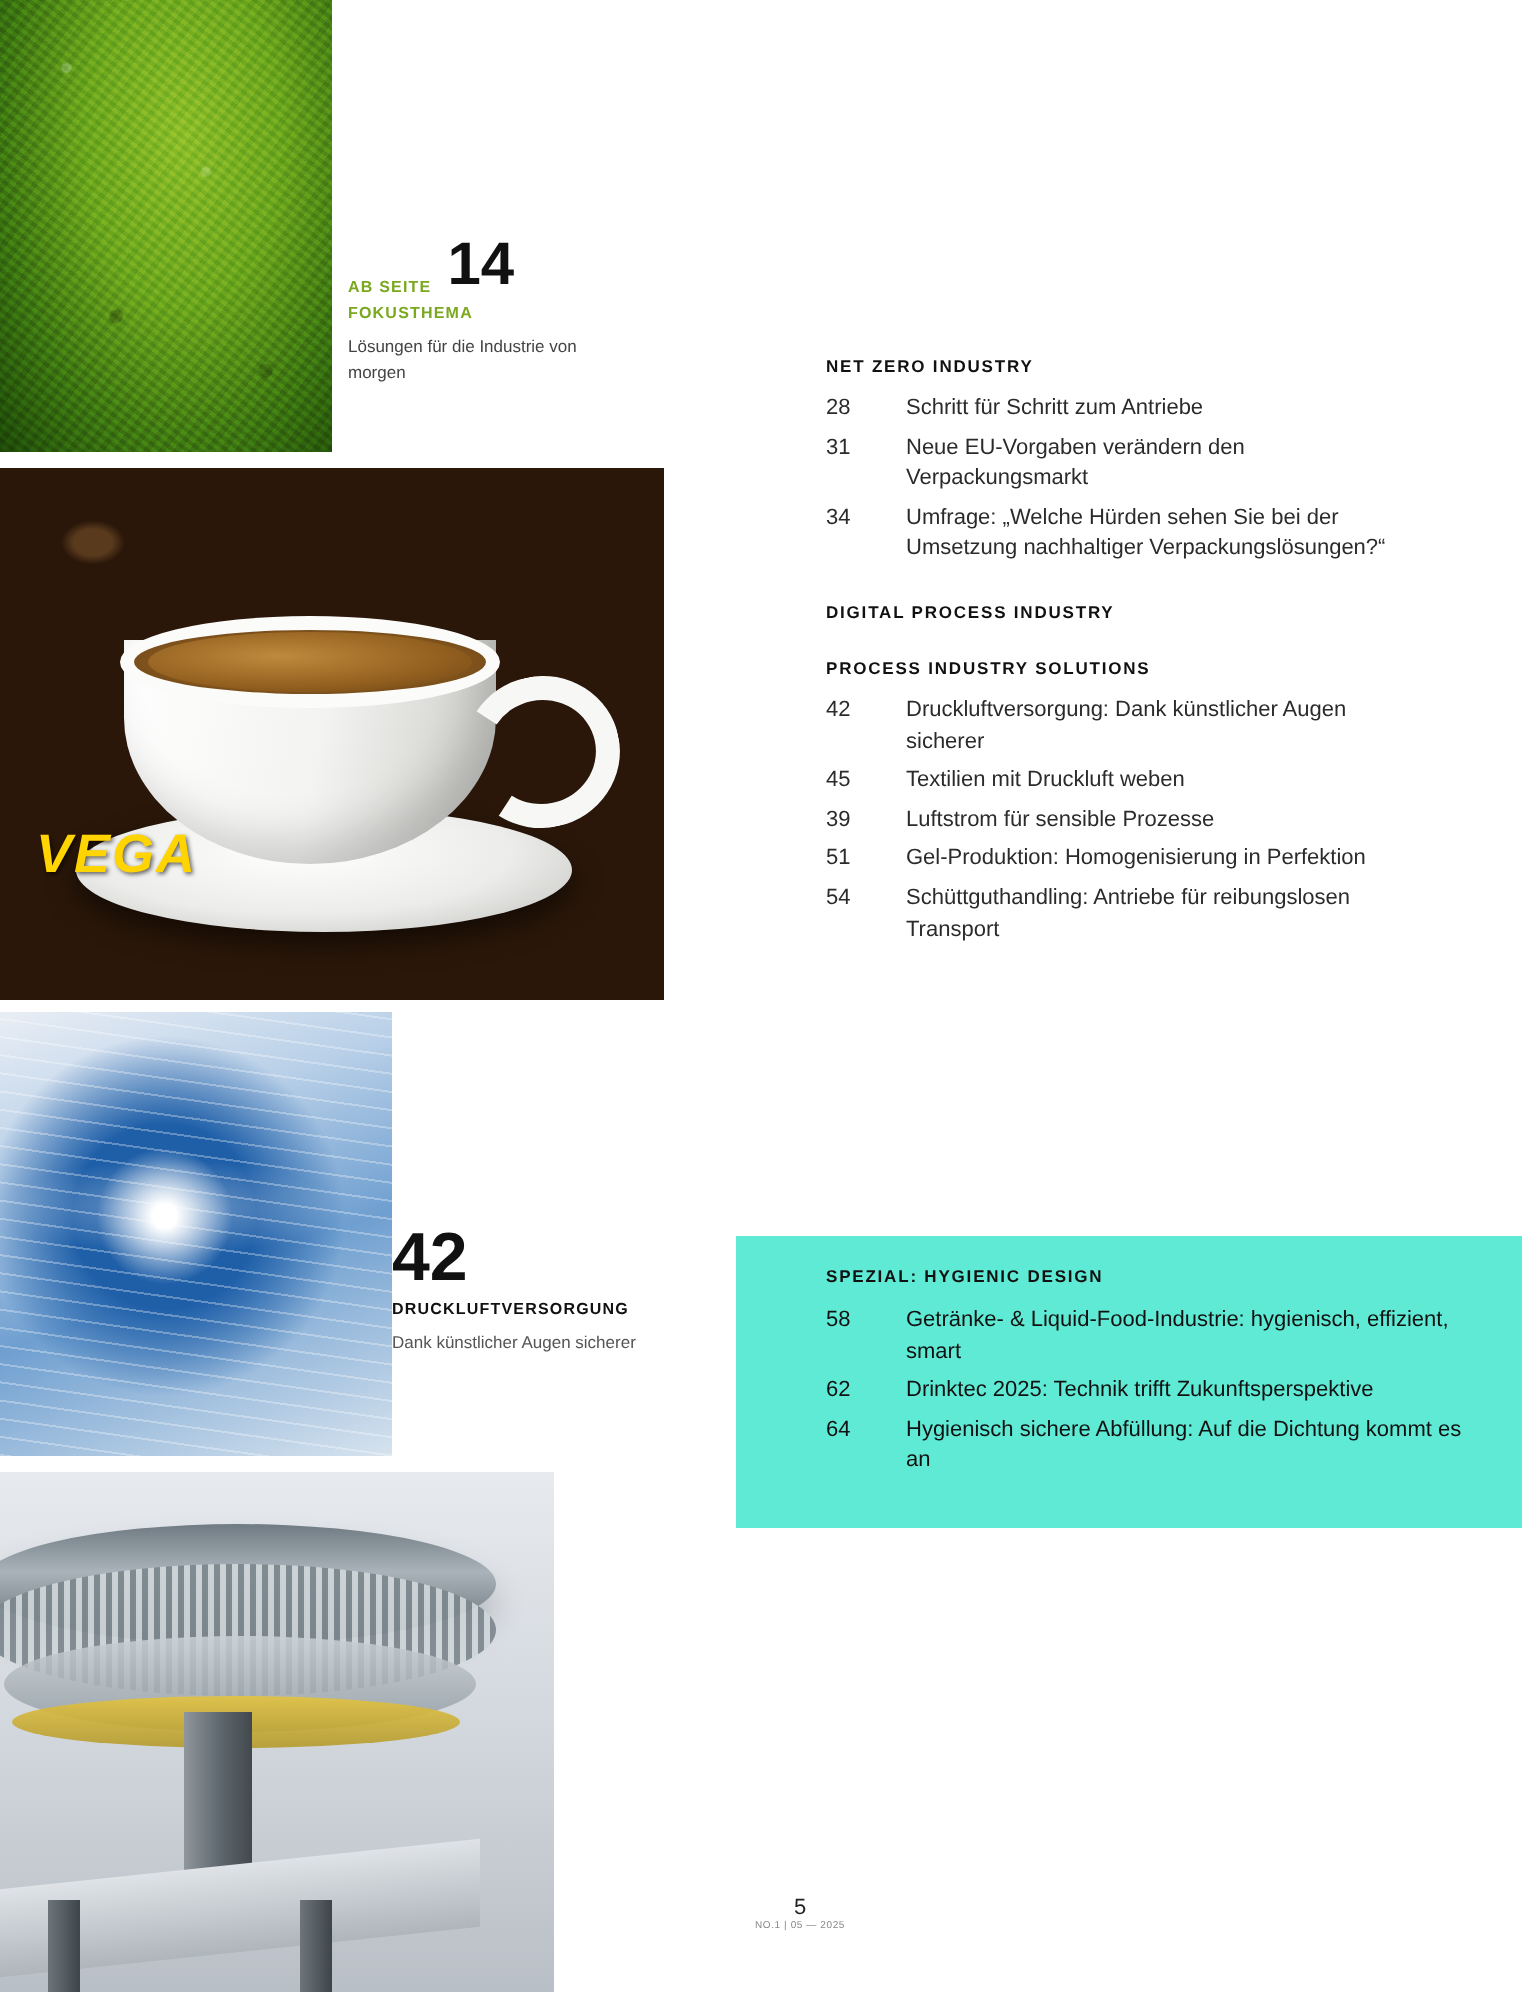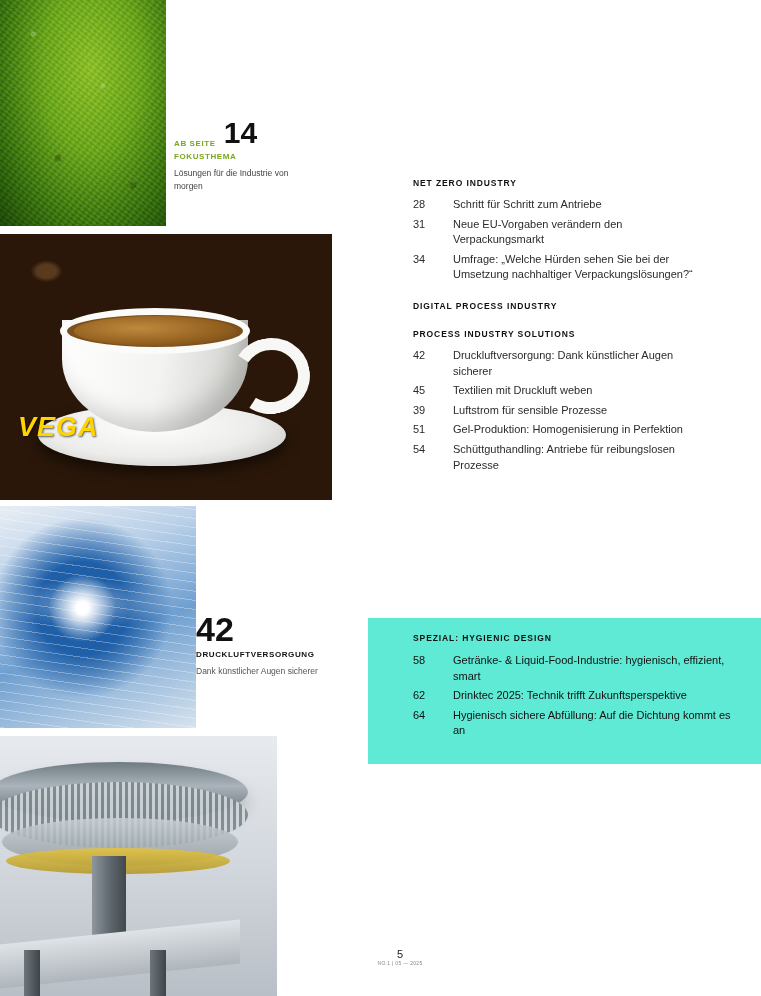--- a/index.html
+++ b/index.html
@@ -430,21 +430,21 @@
     <div class="toc-item">
       <span class="toc-page">39</span>
       <span class="toc-title">Luftstrom für sensible Prozesse</span>
     </div>
     <div class="toc-item">
       <span class="toc-page">51</span>
       <span class="toc-title">Gel-Produktion: Homogenisierung in Perfektion</span>
     </div>
     <div class="toc-item">
       <span class="toc-page">54</span>
-      <span class="toc-title">Schüttguthandling: Antriebe für reibungslosen Prozesse</span>
+      <span class="toc-title">Schüttguthandling: Antriebe für reibungslosen Transport</span>
     </div>
   </div>
 </div>
 
 <div class="toc-special">
   <div class="toc-special-inner">
     <div class="toc-head">SPEZIAL: HYGIENIC DESIGN</div>
     <div class="toc-item">
       <span class="toc-page">58</span>
       <span class="toc-title">Getränke- &amp; Liquid-Food-Industrie: hygienisch, effizient, smart</span>

